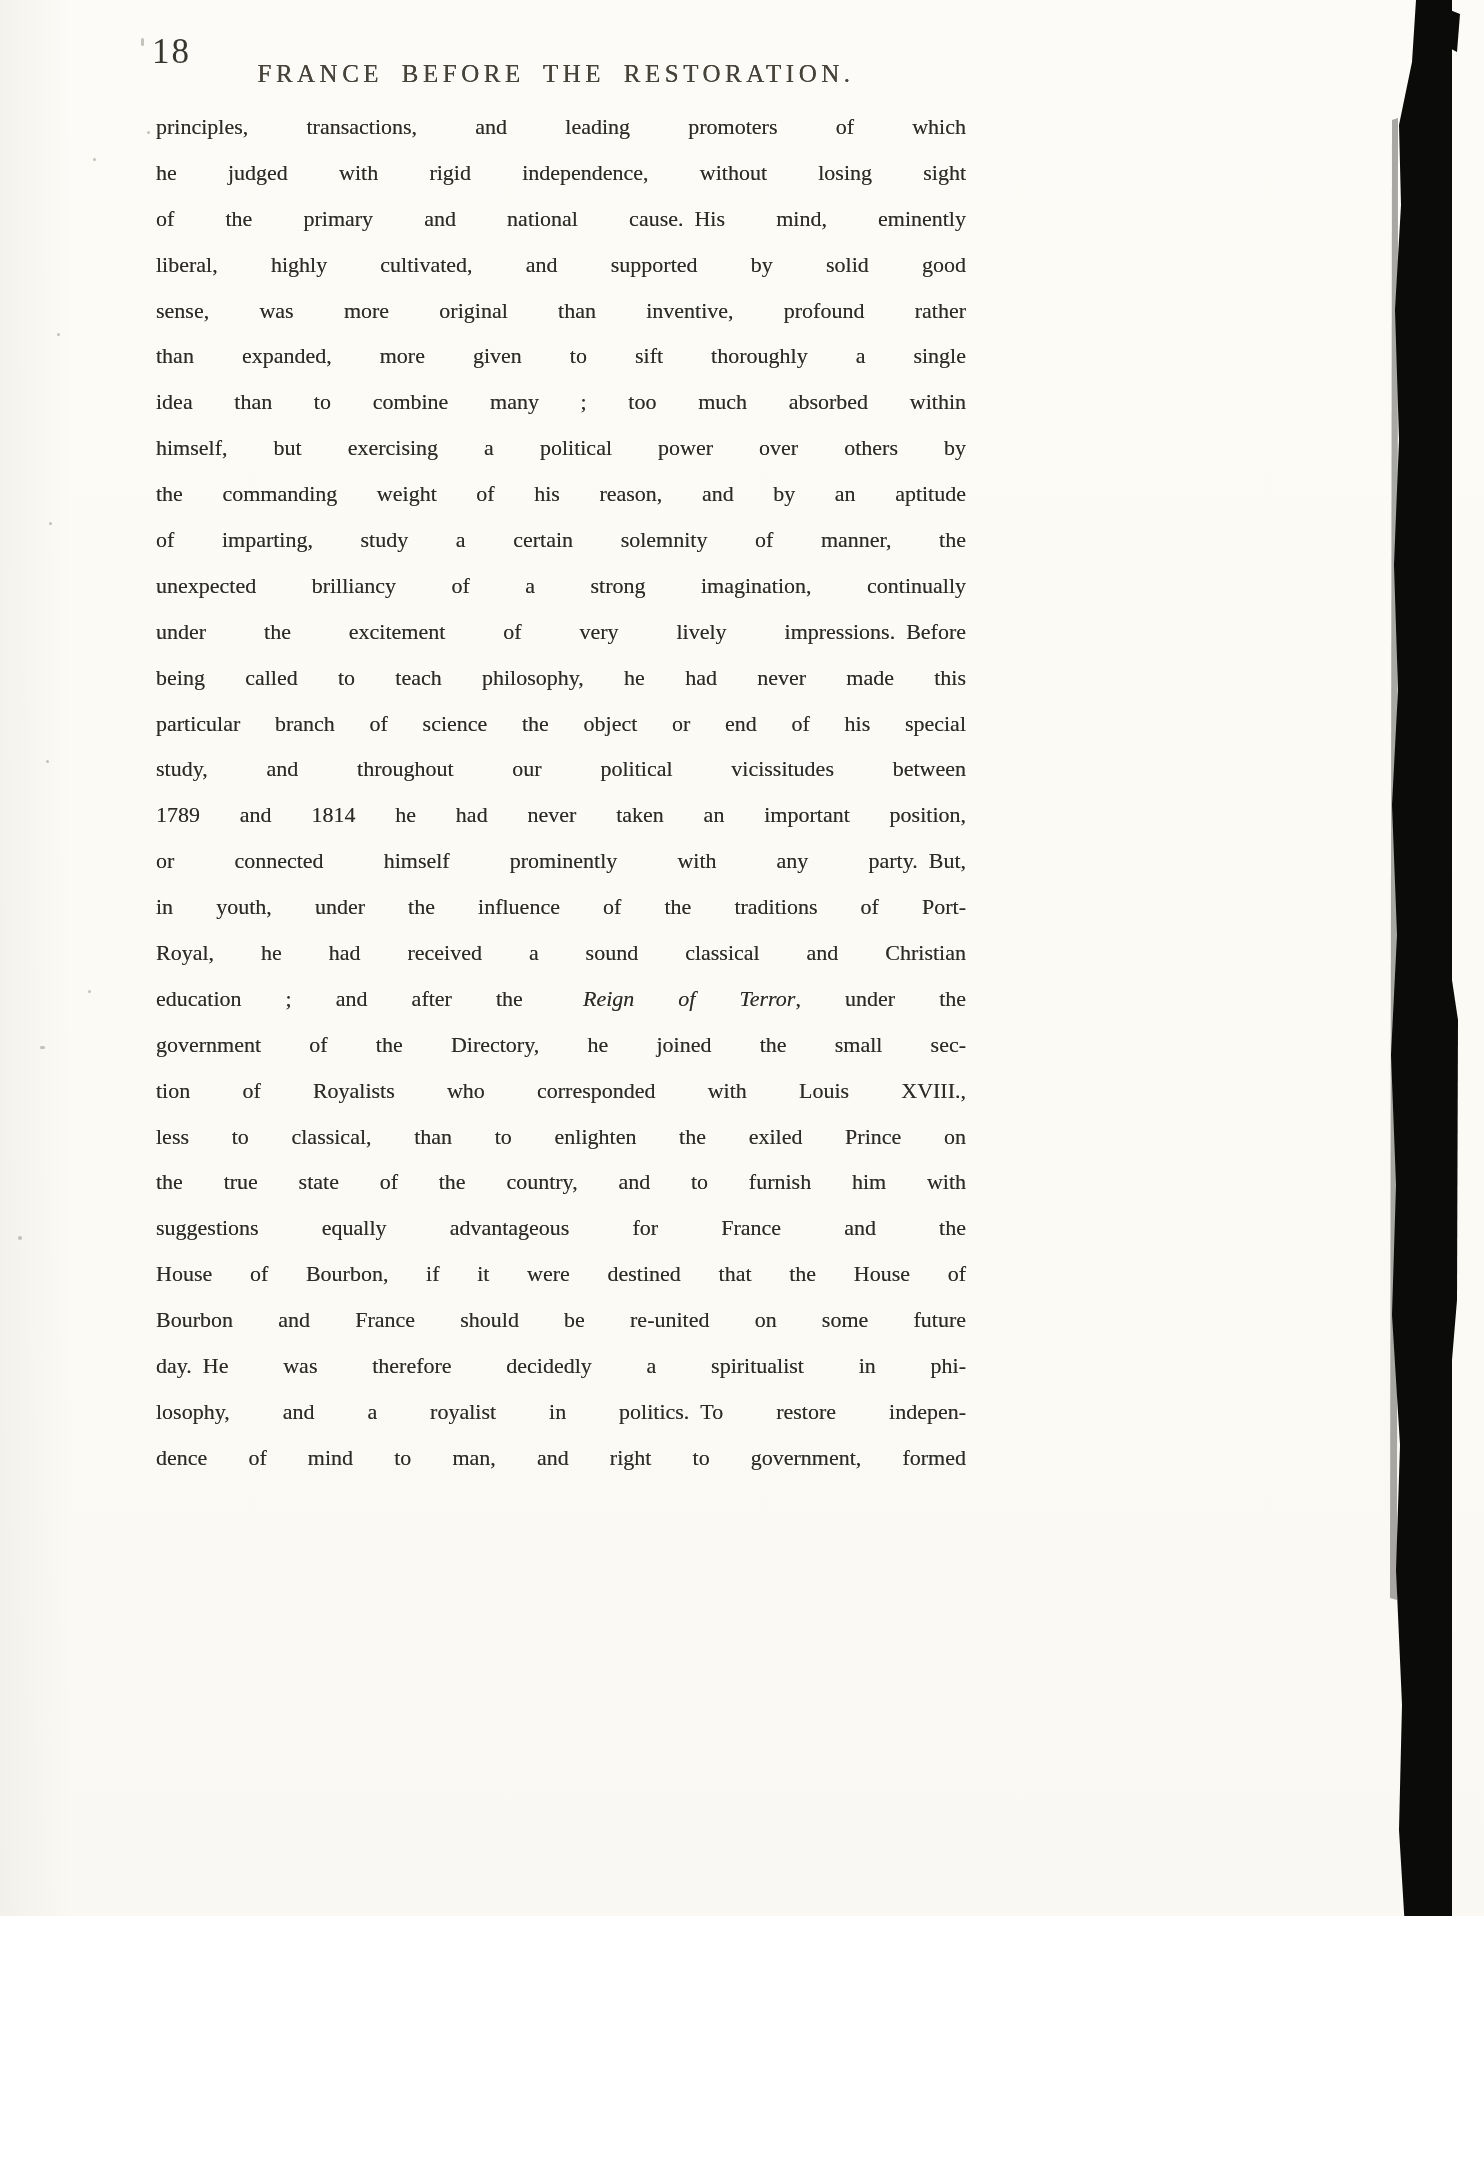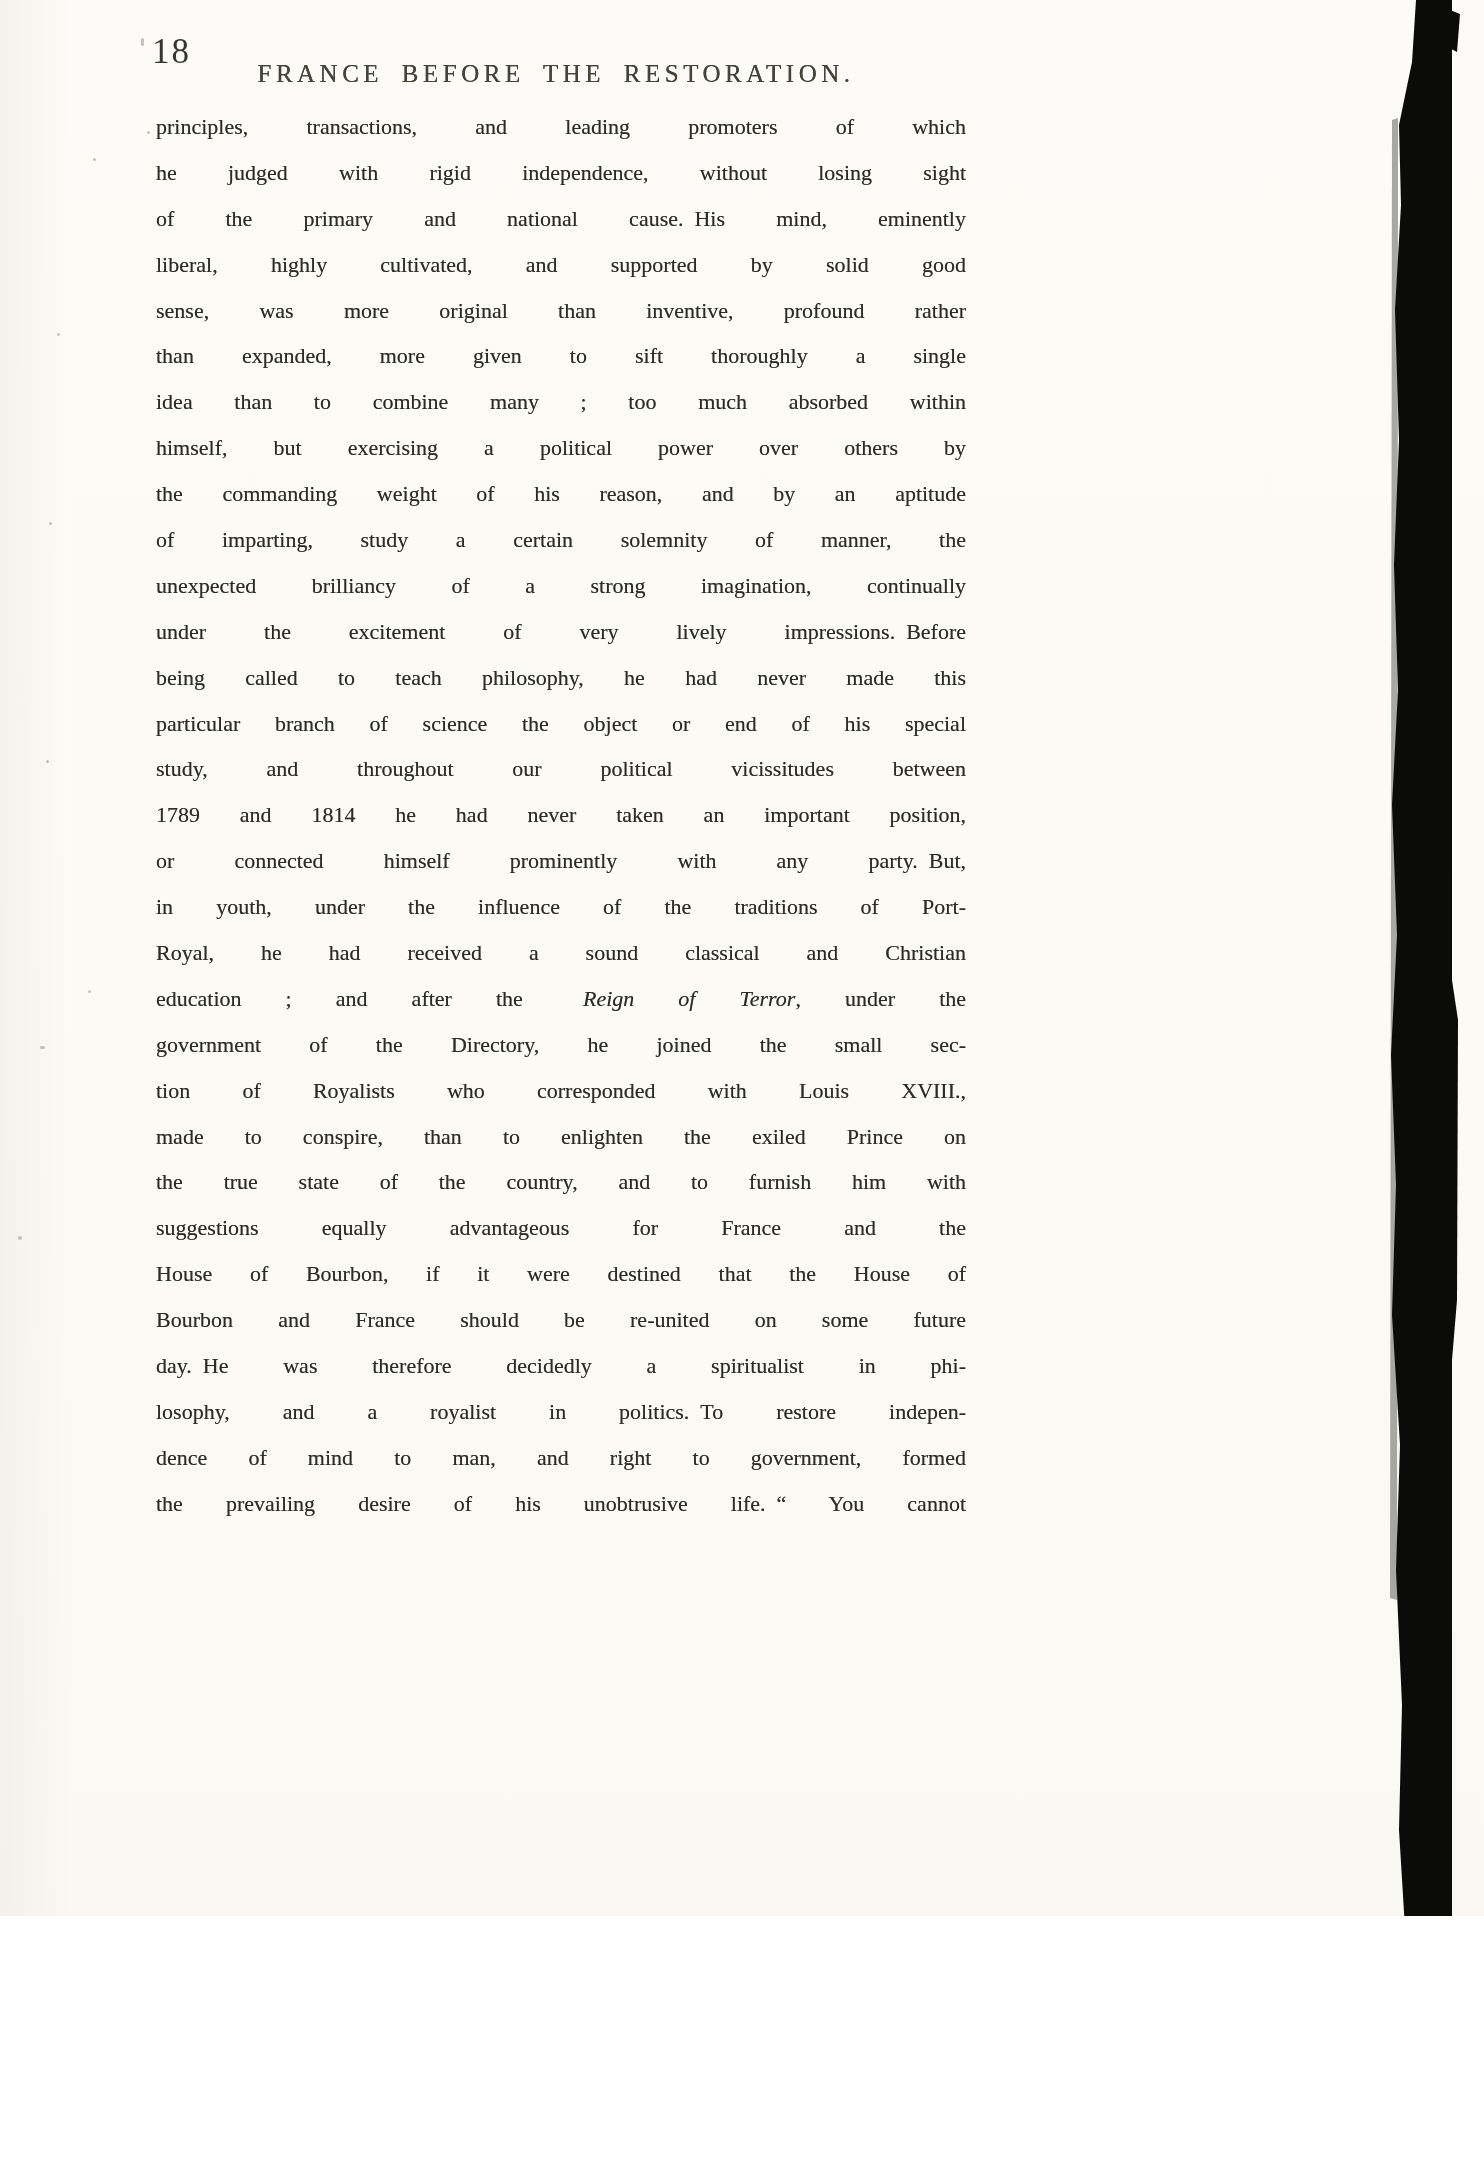--- a/index.html
+++ b/index.html
@@ -104,29 +104,28 @@
       <div class="text-line"><span>being called to teach philosophy, he had never made this</span></div>
       <div class="text-line"><span>particular branch of science the object or end of his special</span></div>
       <div class="text-line"><span>study, and throughout our political vicissitudes between</span></div>
       <div class="text-line"><span>1789 and 1814 he had never taken an important position,</span></div>
       <div class="text-line"><span>or connected himself prominently with any party. But,</span></div>
       <div class="text-line"><span>in youth, under the influence of the traditions of Port-</span></div>
       <div class="text-line"><span>Royal, he had received a sound classical and Christian</span></div>
       <div class="text-line"><span>education ; and after the </span><i>Reign of Terror</i><span>, under the</span></div>
       <div class="text-line"><span>government of the Directory, he joined the small sec-</span></div>
       <div class="text-line"><span>tion of Royalists who corresponded with Louis XVIII.,</span></div>
-      <div class="text-line"><span>made to conspire, than to enlighten the exiled Prince on</span></div>
+      <div class="text-line"><span>less to classical, than to enlighten the exiled Prince on</span></div>
       <div class="text-line"><span>the true state of the country, and to furnish him with</span></div>
       <div class="text-line"><span>suggestions equally advantageous for France and the</span></div>
       <div class="text-line"><span>House of Bourbon, if it were destined that the House of</span></div>
       <div class="text-line"><span>Bourbon and France should be re-united on some future</span></div>
       <div class="text-line"><span>day. He was therefore decidedly a spiritualist in phi-</span></div>
       <div class="text-line"><span>losophy, and a royalist in politics. To restore indepen-</span></div>
       <div class="text-line"><span>dence of mind to man, and right to government, formed</span></div>
-      <div class="text-line"><span>the prevailing desire of his unobtrusive life. “ You cannot</span></div>
     </div>
 
   <div class="speck" style="left:147px; top:131px;"></div>
   <div class="speck" style="left:141px; top:38px; width:3px; height:8px; border-radius:2px;"></div>
   <div class="speck" style="left:93px; top:158px;"></div>
   <div class="speck" style="left:57px; top:333px;"></div>
   <div class="speck" style="left:49px; top:522px;"></div>
   <div class="speck" style="left:46px; top:760px;"></div>
   <div class="speck" style="left:88px; top:990px;"></div>
   <div class="speck" style="left:40px; top:1046px; width:5px; height:3px; border-radius:2px;"></div>

